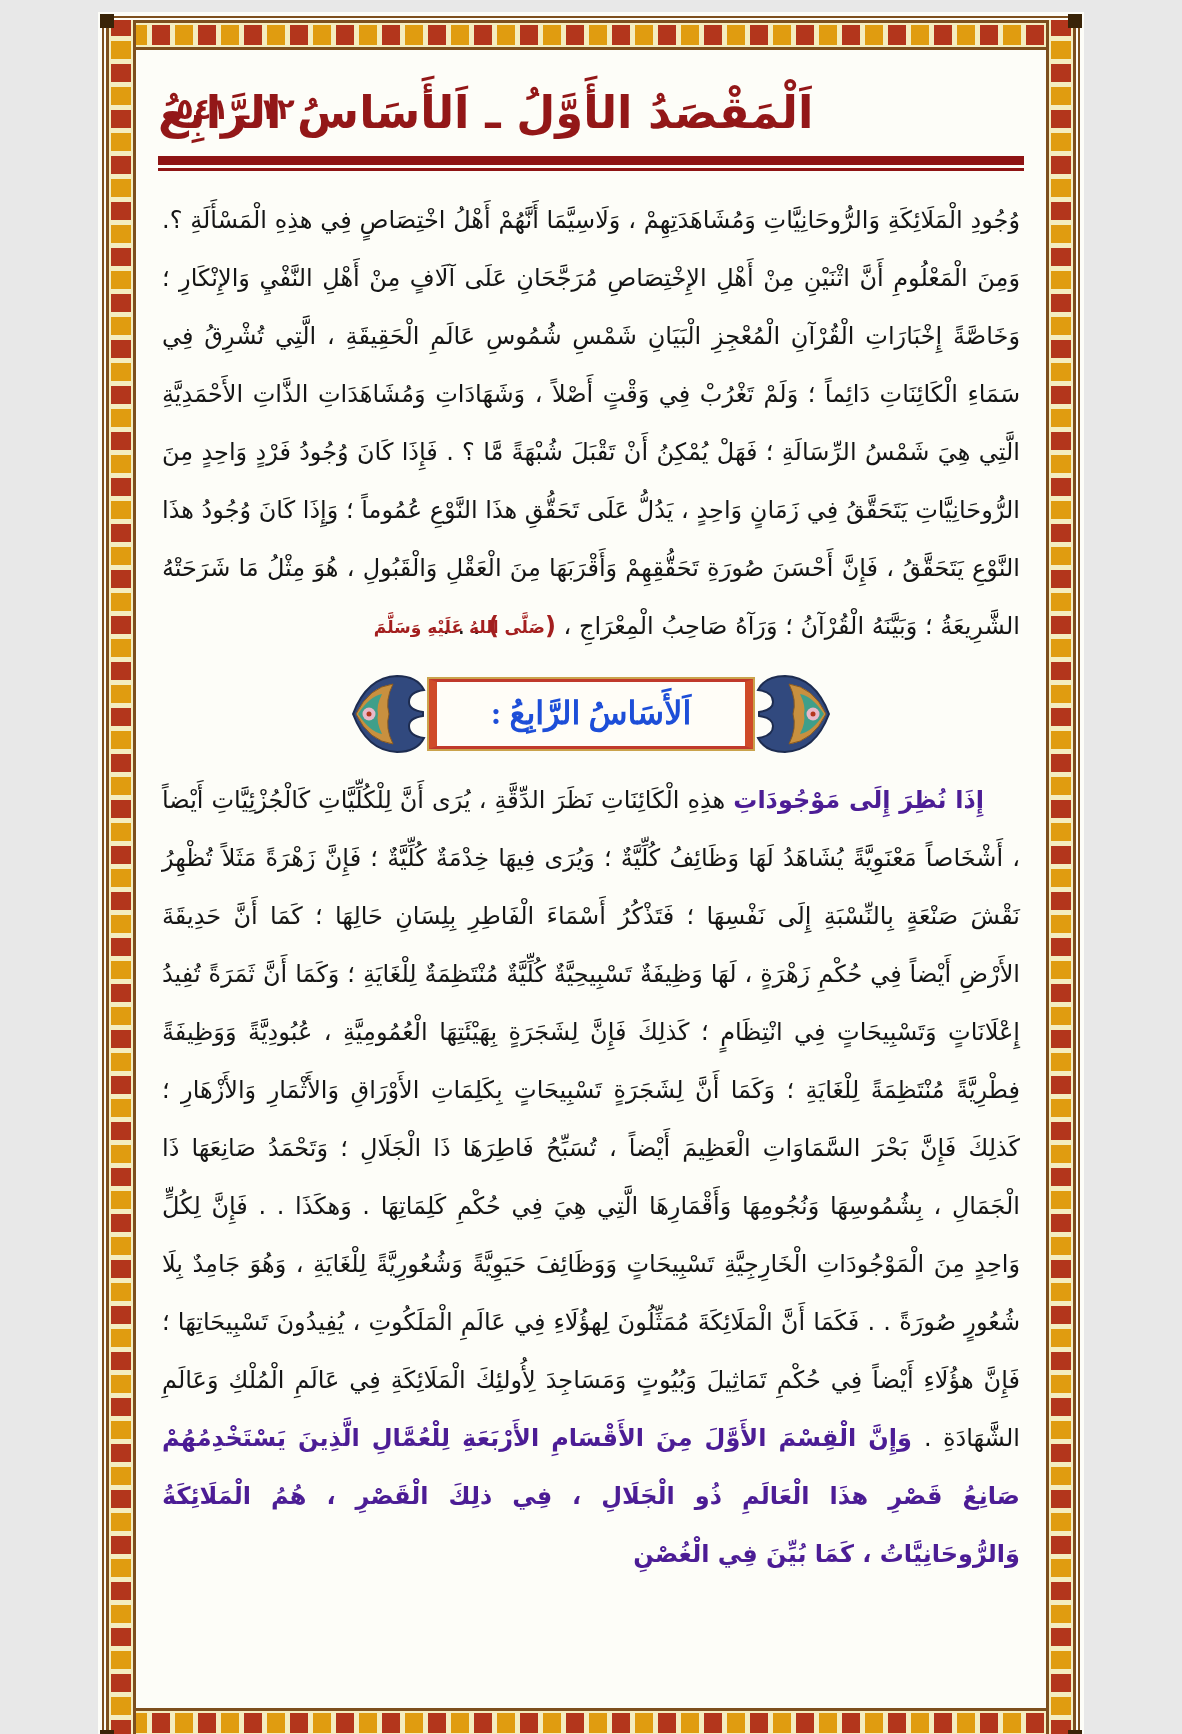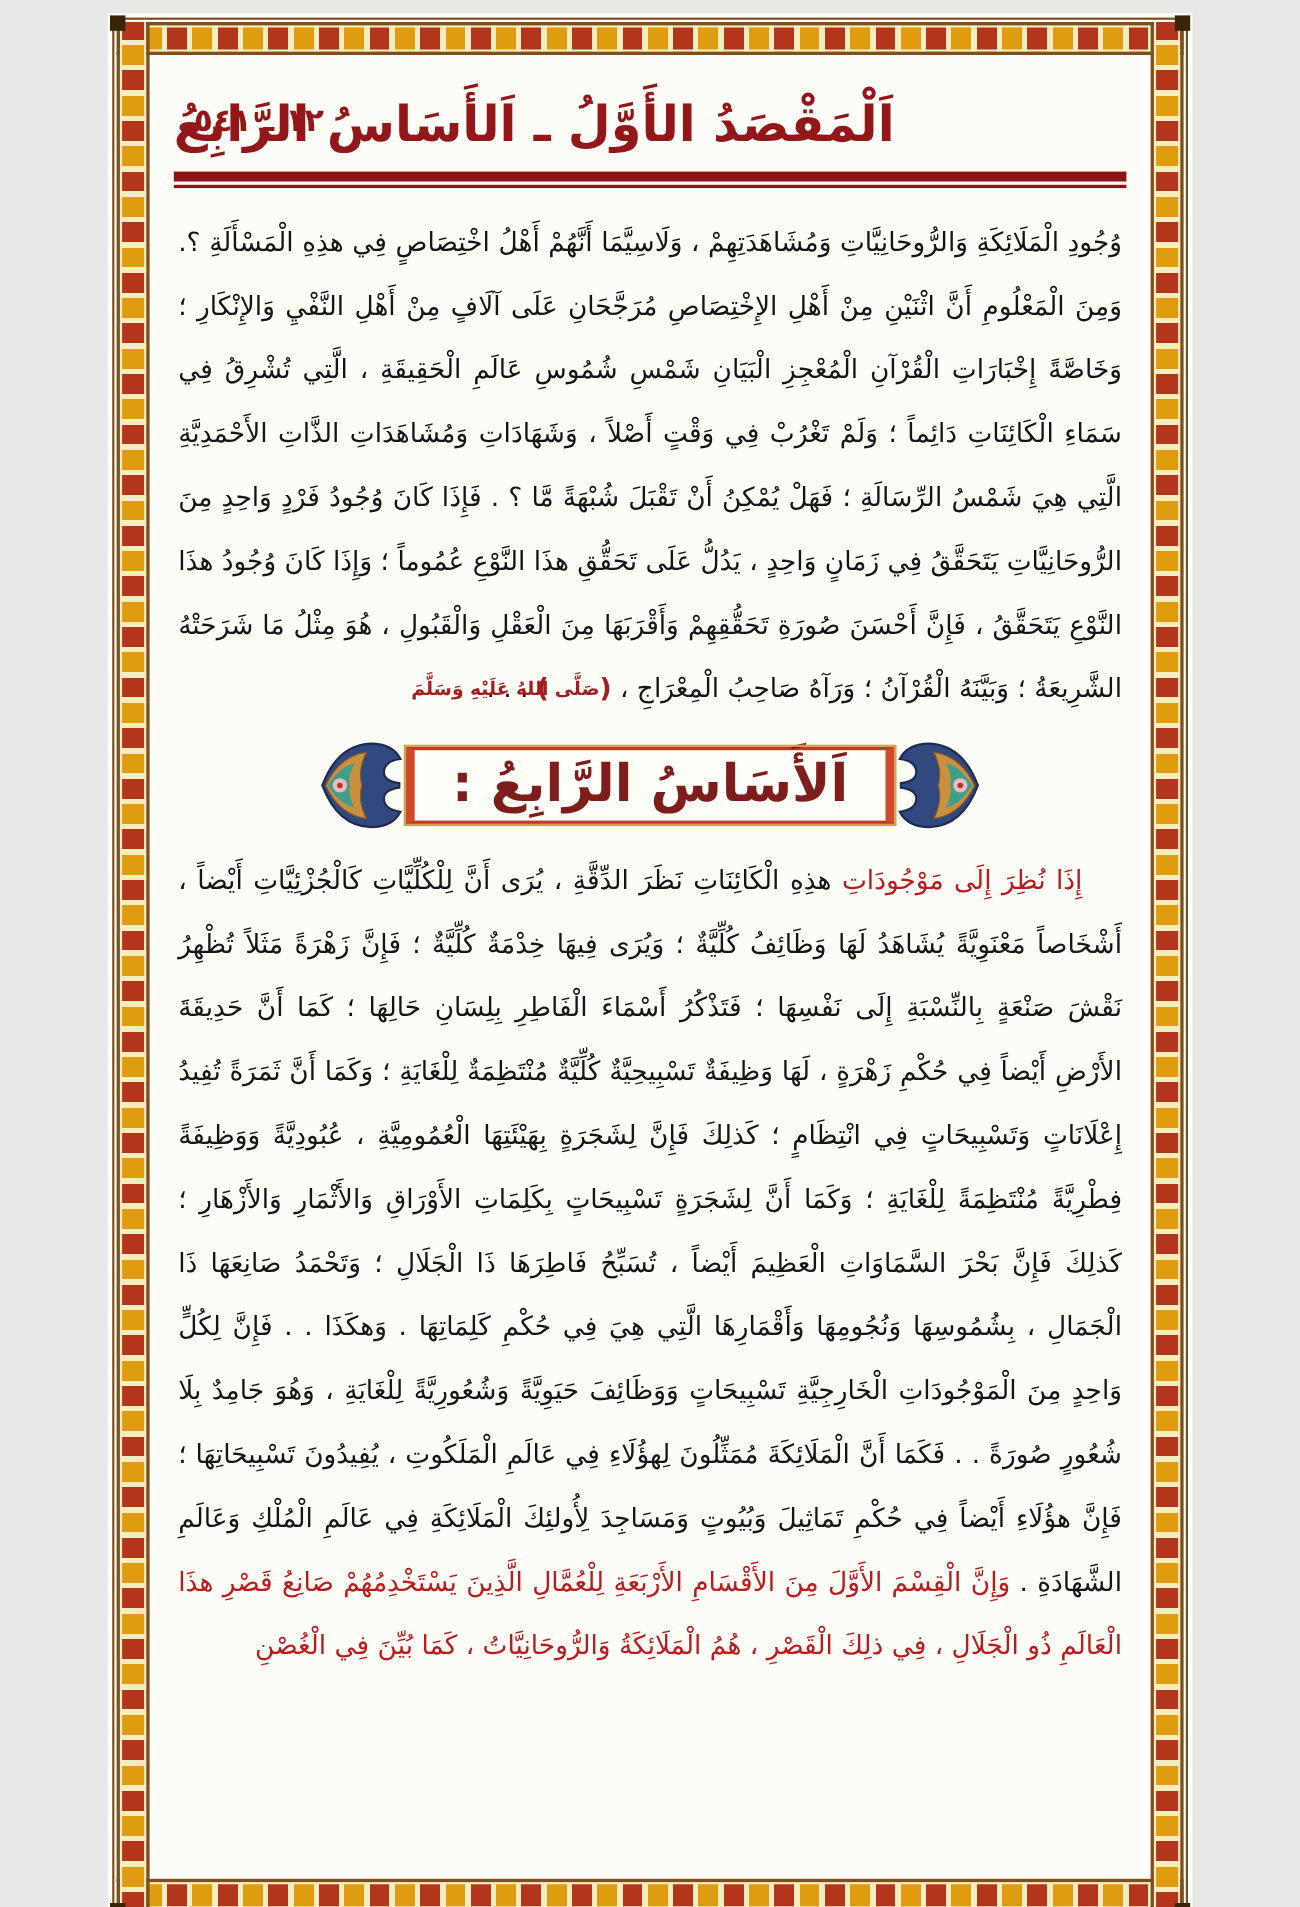--- a/index.html
+++ b/index.html
@@ -69,21 +69,21 @@
   }
 
   .body-text{
     direction:rtl;
     text-align:justify;
     color:#151515;
     font-size:24px;
     line-height:58px;
     margin:20px 4px 0 4px;
   }
-  .red{color:#b91c1c;font-weight:normal;}
+  .red{color:#4c1d95;font-weight:bold;}
   .pbuh{color:#a31f1f;font-weight:bold;white-space:nowrap;}
   .pbuh-inner{
     display:inline-block;
     font-size:17px;line-height:12px;
     width:46px;text-align:center;
     vertical-align:middle;
     color:#a31f1f;
   }
 
   
@@ -92,21 +92,21 @@
     margin:16px 0 10px 0;height:86px;
   }
   .heading-box{
     border-top:3px solid #c0392b;border-bottom:3px solid #c0392b;
     border-left:8px solid #cf4a28;border-right:8px solid #cf4a28;
     outline:2px solid #caa34c;
     background:#fffdf7;
     padding:8px 34px 10px 34px;
     min-width:240px;text-align:center;
   }
-  .heading-title{color:#7f1d1d;font-weight:bold;font-size:47px;line-height:46px;}
+  .heading-title{color:#1d4ed8;font-weight:bold;font-size:32px;line-height:46px;font-family:Liberation Serif, serif;}
   .orn{flex:0 0 auto;}
   .orn.mirror{transform:scaleX(-1);}
 
   .para2{margin-top:14px;text-indent:36px;}
 </style>
 </head>
 <body>
 
 <div class="page">
 

